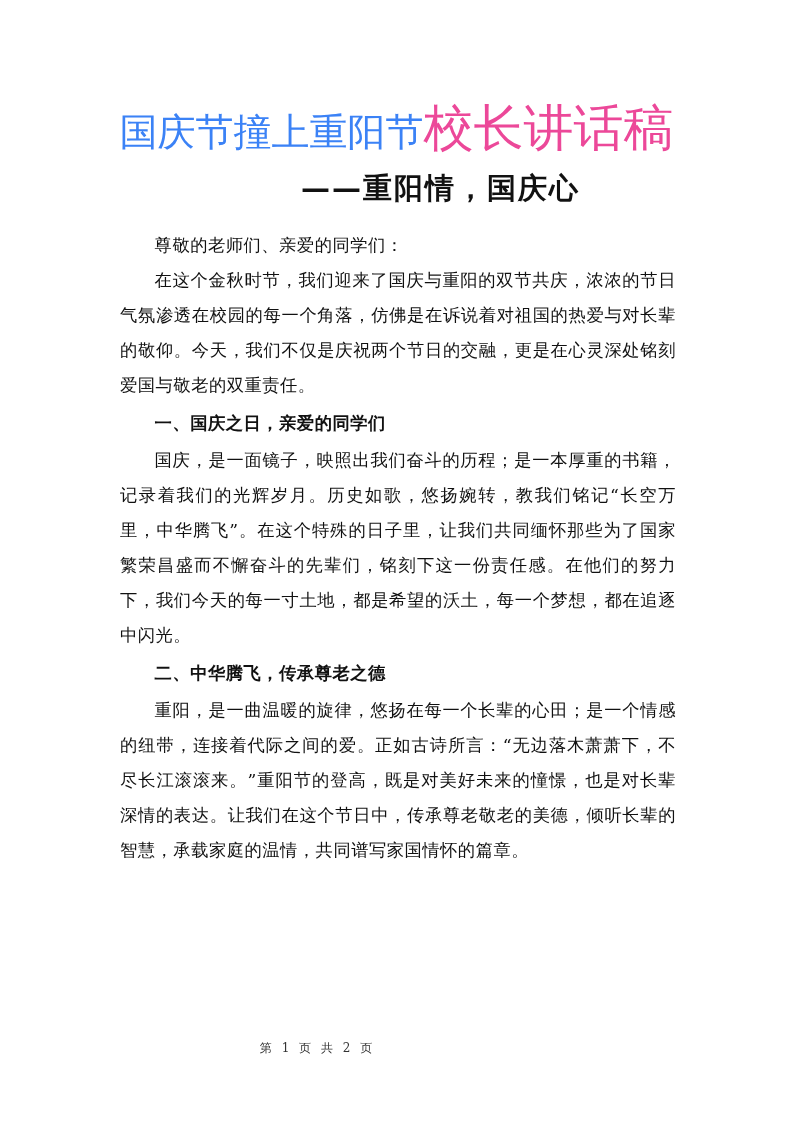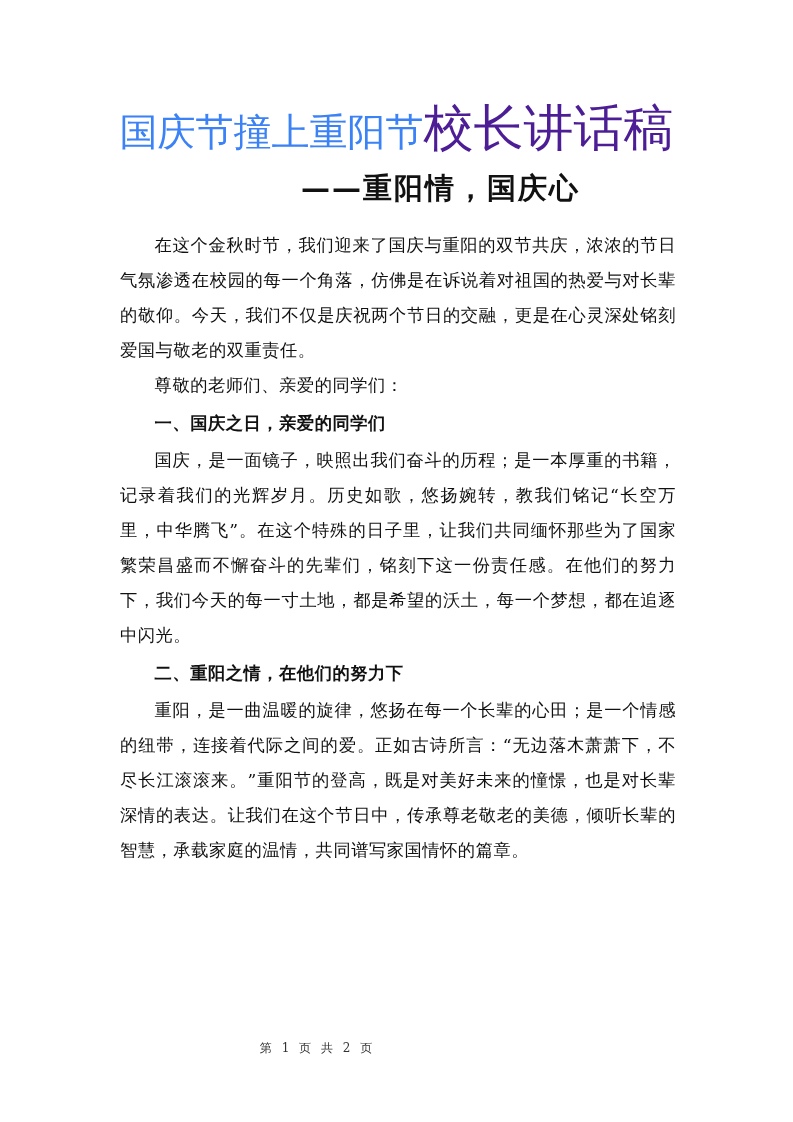--- a/index.html
+++ b/index.html
@@ -1,42 +1,42 @@
 <!DOCTYPE html>
 <html><head>
   <meta charset="utf-8">
   <style>
     html, body { margin: 0; padding: 0; background: #ffffff; }
     body { width: 793px; height: 1122px; position: relative; overflow: hidden;
            font-family: "DejaVu Serif", "Liberation Serif", serif; color: #111; }
     .title { position: absolute; top: 100px; left: 0; width: 793px; text-align: center;
              font-size: 40px; line-height: 56px; white-space: nowrap; }
     .title .black { font-size: 38px; color: #3b82f6; }
-    .title .red { font-size: 50px; color: #4c1d95; }
+    .title .red { font-size: 50px; color: #ec4899; }
     .subtitle { position: absolute; top: 166px; left: 0; width: 793px; text-align: center;
                 font-size: 29px; line-height: 44px; font-weight: bold; letter-spacing: 2px; padding-left: 44px; }
     .body { position: absolute; top: 228px; left: 120px; width: 556px; font-size: 17.3px;
             line-height: 35px; letter-spacing: 0.5px; text-align: justify; }
     .body p { margin: 0; text-indent: 2em; }
     .body h2 { margin: 0; font-size: 17.3px; font-weight: bold; text-indent: 2em; line-height: 36px;
                padding: 2px 0; }
     .footer { position: absolute; top: 1040px; left: 0; width: 635px; text-align: center;
               font-size: 12px; color: #333; letter-spacing: 3px; }
   </style>
 </head>
 <body>
 
 <div class="title">
   <span class="black">国庆节撞上重阳节</span><span class="red">校长讲话稿</span>
 </div>
 
 <div class="subtitle">——重阳情，国庆心</div>
 
 <div class="body">
+  <p>尊敬的老师们、亲爱的同学们：</p>
   <p>在这个金秋时节，我们迎来了国庆与重阳的双节共庆，浓浓的节日气氛渗透在校园的每一个角落，仿佛是在诉说着对祖国的热爱与对长辈的敬仰。今天，我们不仅是庆祝两个节日的交融，更是在心灵深处铭刻爱国与敬老的双重责任。</p>
-  <p>尊敬的老师们、亲爱的同学们：</p>
   <h2>一、国庆之日，亲爱的同学们</h2>
   <p>国庆，是一面镜子，映照出我们奋斗的历程；是一本厚重的书籍，记录着我们的光辉岁月。历史如歌，悠扬婉转，教我们铭记“长空万里，中华腾飞”。在这个特殊的日子里，让我们共同缅怀那些为了国家繁荣昌盛而不懈奋斗的先辈们，铭刻下这一份责任感。在他们的努力下，我们今天的每一寸土地，都是希望的沃土，每一个梦想，都在追逐中闪光。</p>
-  <h2>二、重阳之情，在他们的努力下</h2>
+  <h2>二、中华腾飞，传承尊老之德</h2>
   <p>重阳，是一曲温暖的旋律，悠扬在每一个长辈的心田；是一个情感的纽带，连接着代际之间的爱。正如古诗所言：“无边落木萧萧下，不尽长江滚滚来。”重阳节的登高，既是对美好未来的憧憬，也是对长辈深情的表达。让我们在这个节日中，传承尊老敬老的美德，倾听长辈的智慧，承载家庭的温情，共同谱写家国情怀的篇章。</p>
 </div>
 
 <div class="footer">第 1 页 共 2 页</div>
 
 </body></html>

